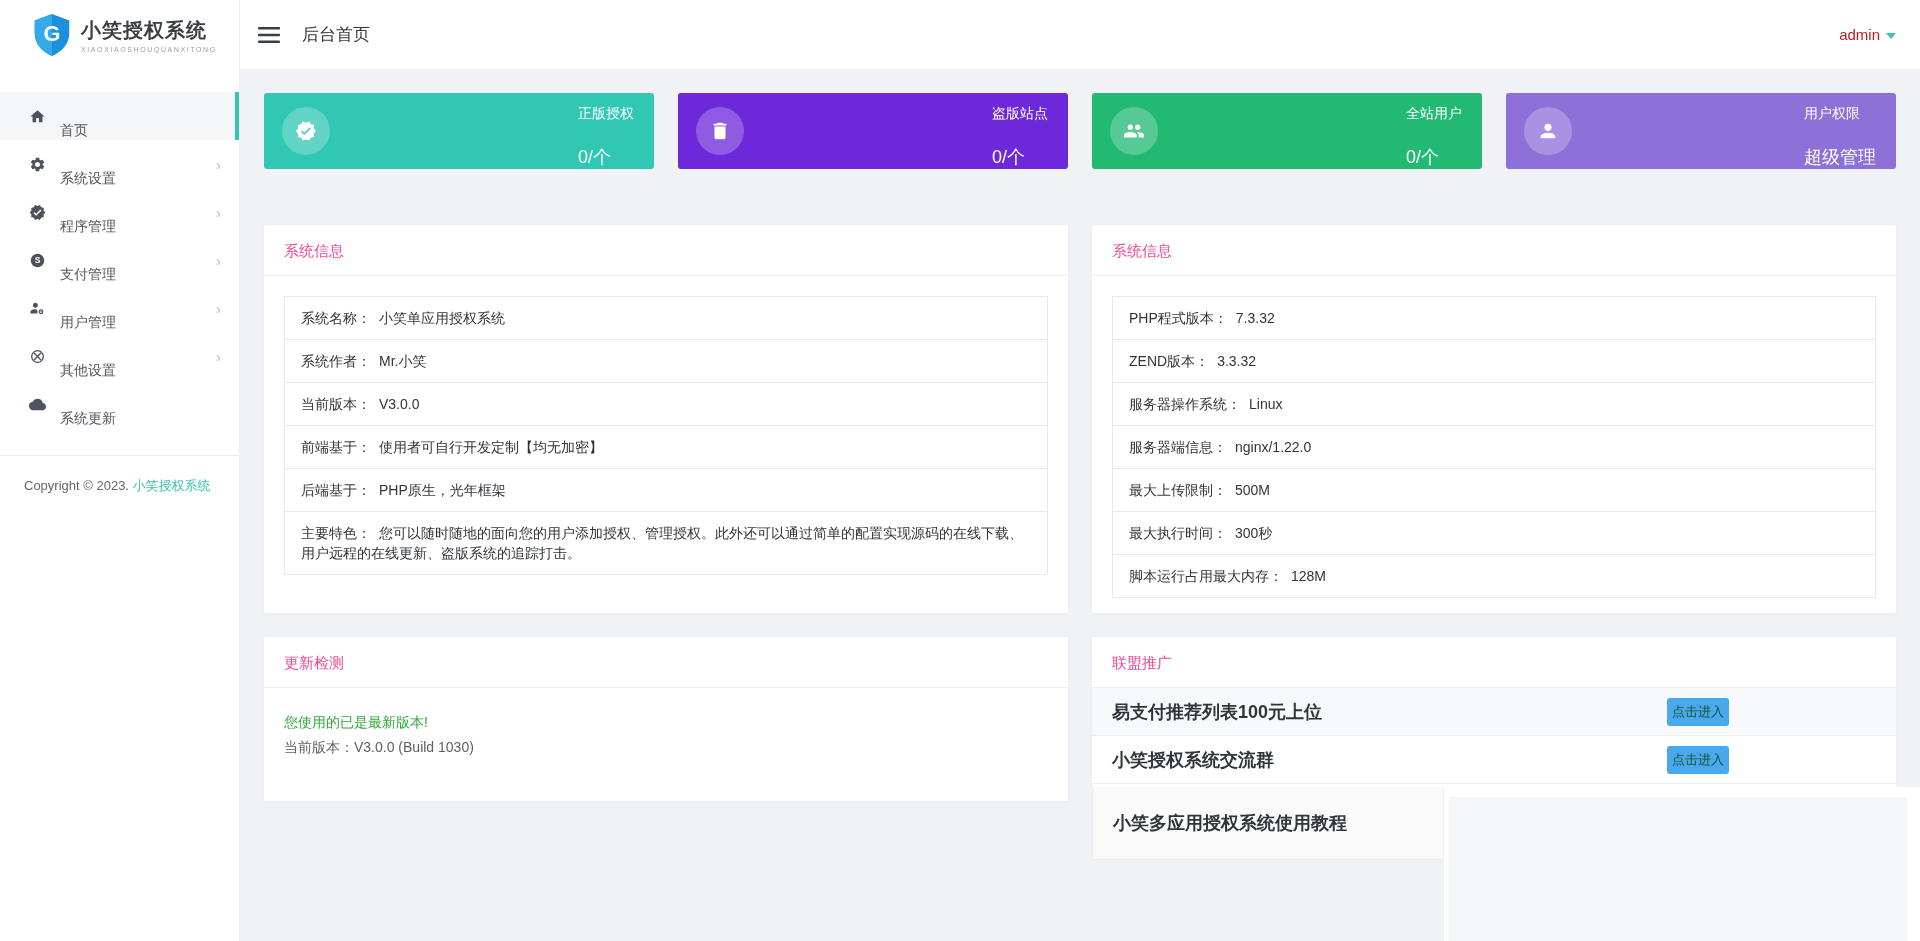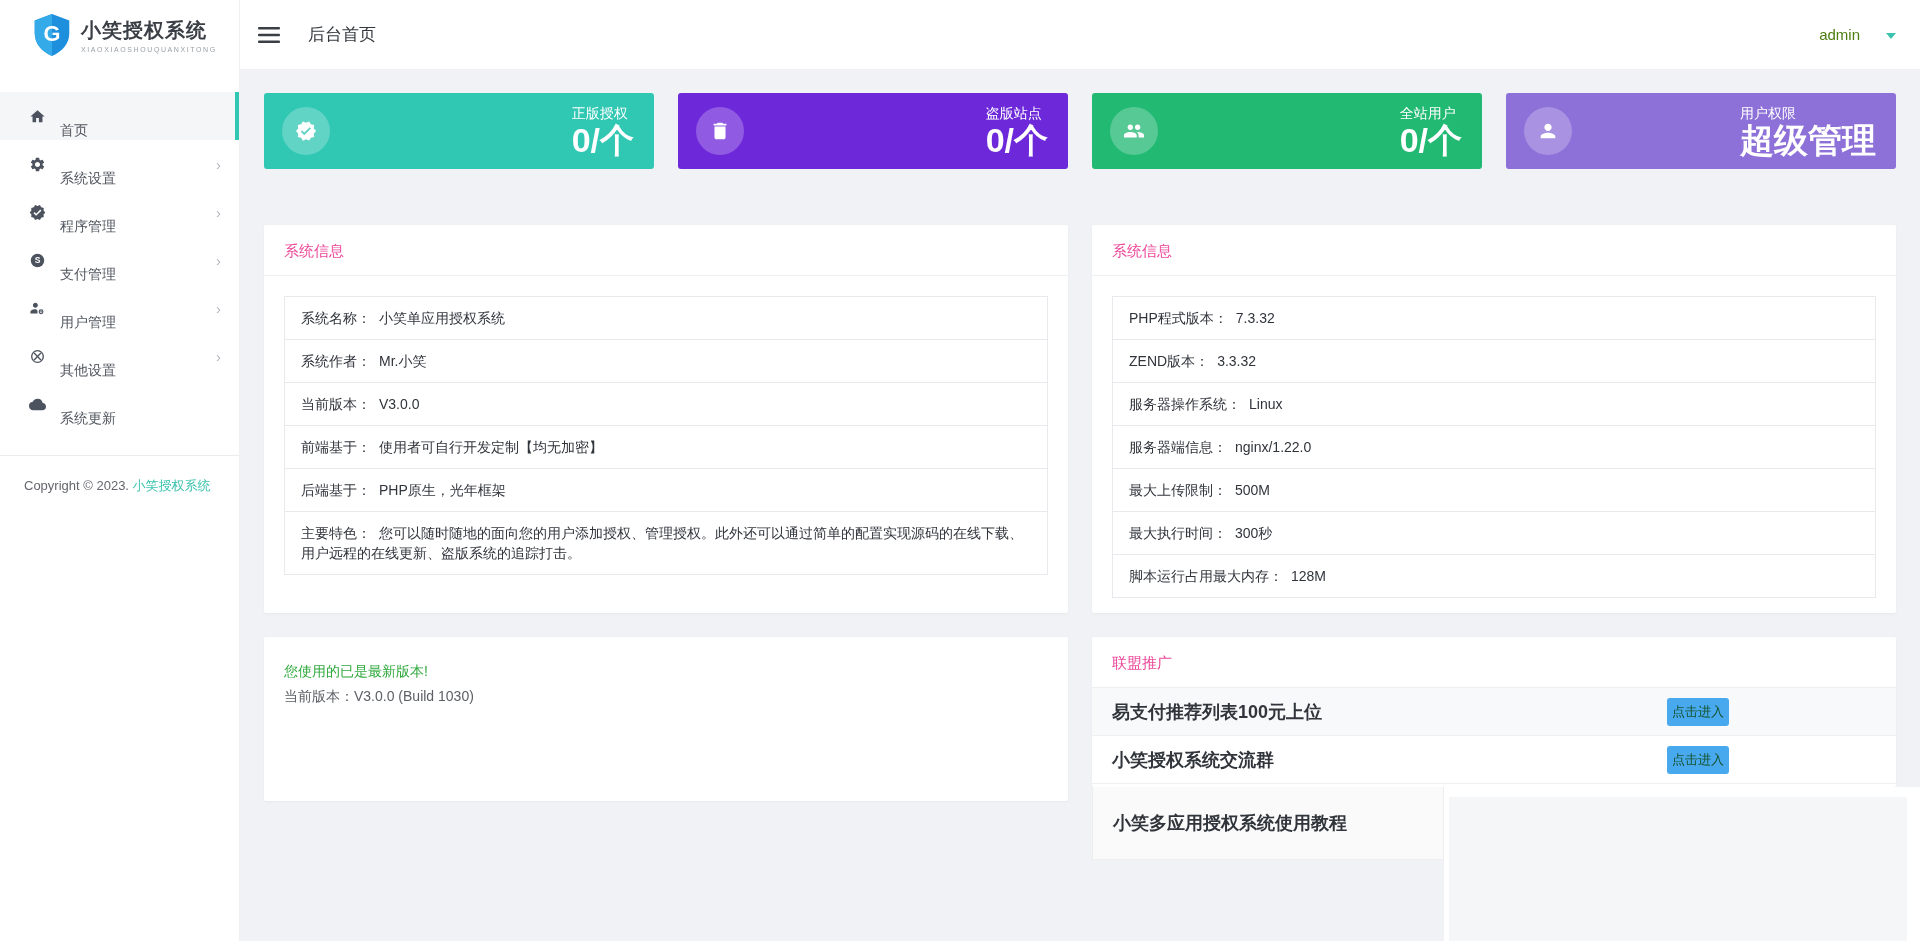--- a/index.html
+++ b/index.html
@@ -20,33 +20,33 @@
   .mi-icon svg { width:17px; height:17px; fill:#4c535e; }
   .mi-label { font-size:14px; color:#51565f; margin-left:14px;margin-top:30px; }
   .mi-chevron { margin-left:auto; color:#b4b8bf; font-size:15px; line-height:1; }
   .side-divider { border-top:1px solid #ececec; margin-top:27px; }
   .copyright { padding:20px 24px 0 24px; font-size:13px; color:#63676d; line-height:1.6; }
   .cop-link { text-decoration:none; cursor:pointer; }
 
   
   .topbar { position:absolute; left:240px; top:0; right:0; height:70px; background:#fff; border-bottom:1px solid #f0f0f0; display:flex; align-items:center; padding:0 24px 0 18px; z-index:10; }
   .hamburger { width:22px; height:16px; display:inline-block; cursor:pointer; }
-  .page-title { font-size:17px; color:#33383d; margin-left:28px;text-align:right; }
+  .page-title { font-size:17px; color:#33383d; margin-left:22px;text-align:right; }
   .user-dd { margin-left:auto; font-size:15px; display:flex; align-items:center; cursor:pointer; }
   .caret { width:0; height:0; border-left:5px solid transparent; border-right:5px solid transparent; border-top:6px solid #3cc2ae; margin-left:6px; margin-top:2px; }
 
   
   .content { position:absolute; left:240px; top:70px; right:0; bottom:0; padding:23px 24px; }
   .cards { display:flex; gap:24px; }
   .stat-card { flex:1; height:76px; border-radius:3px; position:relative; color:#fff; }
   .stat-circle { position:absolute; left:18px; top:14px; width:48px; height:48px; border-radius:50%; background:rgba(255,255,255,.24); display:flex; align-items:center; justify-content:center; }
   .stat-circle svg { width:22px; height:22px; fill:#fff; }
   .stat-texts { position:absolute; right:20px; top:11px; text-align:left; }
   .s-label { font-size:14px; line-height:18px; }
-  .s-value { font-size:34px; line-height:34px; margin-top:1px; font-weight:700; }
+  .s-value { font-size:18px; line-height:34px; margin-top:18px; font-weight:400; }
 
   .grid-row { display:flex; gap:24px; }
   .row-info { margin-top:56px; }
   .row-bottom { margin-top:24px; }
   .panel { flex:1; background:#fff; border-radius:2px; box-shadow:0 1px 3px rgba(0,0,0,.04); overflow:hidden; }
   .panel-h { height:51px; line-height:51px; padding:0 20px; font-size:15px; color:#ec4899; border-bottom:1px solid #eceef1; }
   .panel-b { padding:20px; }
   .info-panel { height:388px; }
   .info-table { border:1px solid #e7e9ec; }
   .info-row { padding:11px 16px; border-bottom:1px solid #e7e9ec; font-size:14px; line-height:20px; font-weight:normal; color:#30343b; }
@@ -160,21 +160,21 @@
 
 <header class="topbar">
   <span class="hamburger">
     <svg viewBox="0 0 22 16" width="22" height="16">
         <rect y="0" width="22" height="2.4" rx="1" fill="#3a3f45"></rect>
         <rect y="6.8" width="22" height="2.4" rx="1" fill="#3a3f45"></rect>
         <rect y="13.6" width="22" height="2.4" rx="1" fill="#3a3f45"></rect>
       </svg>
   </span>
   <span class="page-title">后台首页</span>
-  <span class="user-dd" style="color: #4d7c0f; gap: 20px;">
+  <span class="user-dd" style="color: #b91c1c;">
     <span>admin</span>
     <i class="caret"></i>
   </span>
 </header>
 
 <main class="content">
 
   <div class="cards">
     <div class="stat-card" style="background-color: rgb(48, 199, 179);">
       <span class="stat-circle">
@@ -248,20 +248,21 @@
           <div class="info-row"><span class="info-lbl">最大上传限制：</span><span>500M</span></div>
           <div class="info-row"><span class="info-lbl">最大执行时间：</span><span>300秒</span></div>
           <div class="info-row"><span class="info-lbl">脚本运行占用最大内存：</span><span>128M</span></div>
         </div>
       </div>
     </section>
   </div>
 
   <div class="grid-row row-bottom">
     <section class="panel update-panel">
+      <div class="panel-h">更新检测</div>
       <div class="panel-b">
         <div class="up-status" style="color: rgb(47, 168, 60);">您使用的已是最新版本!</div>
         <div class="up-version">当前版本：V3.0.0 (Build 1030)</div>
       </div>
     </section>
 
     <section class="panel promo-panel">
       <div class="panel-h">联盟推广</div>
       <div class="promo-row striped">
         <span class="promo-t">易支付推荐列表100元上位</span>

